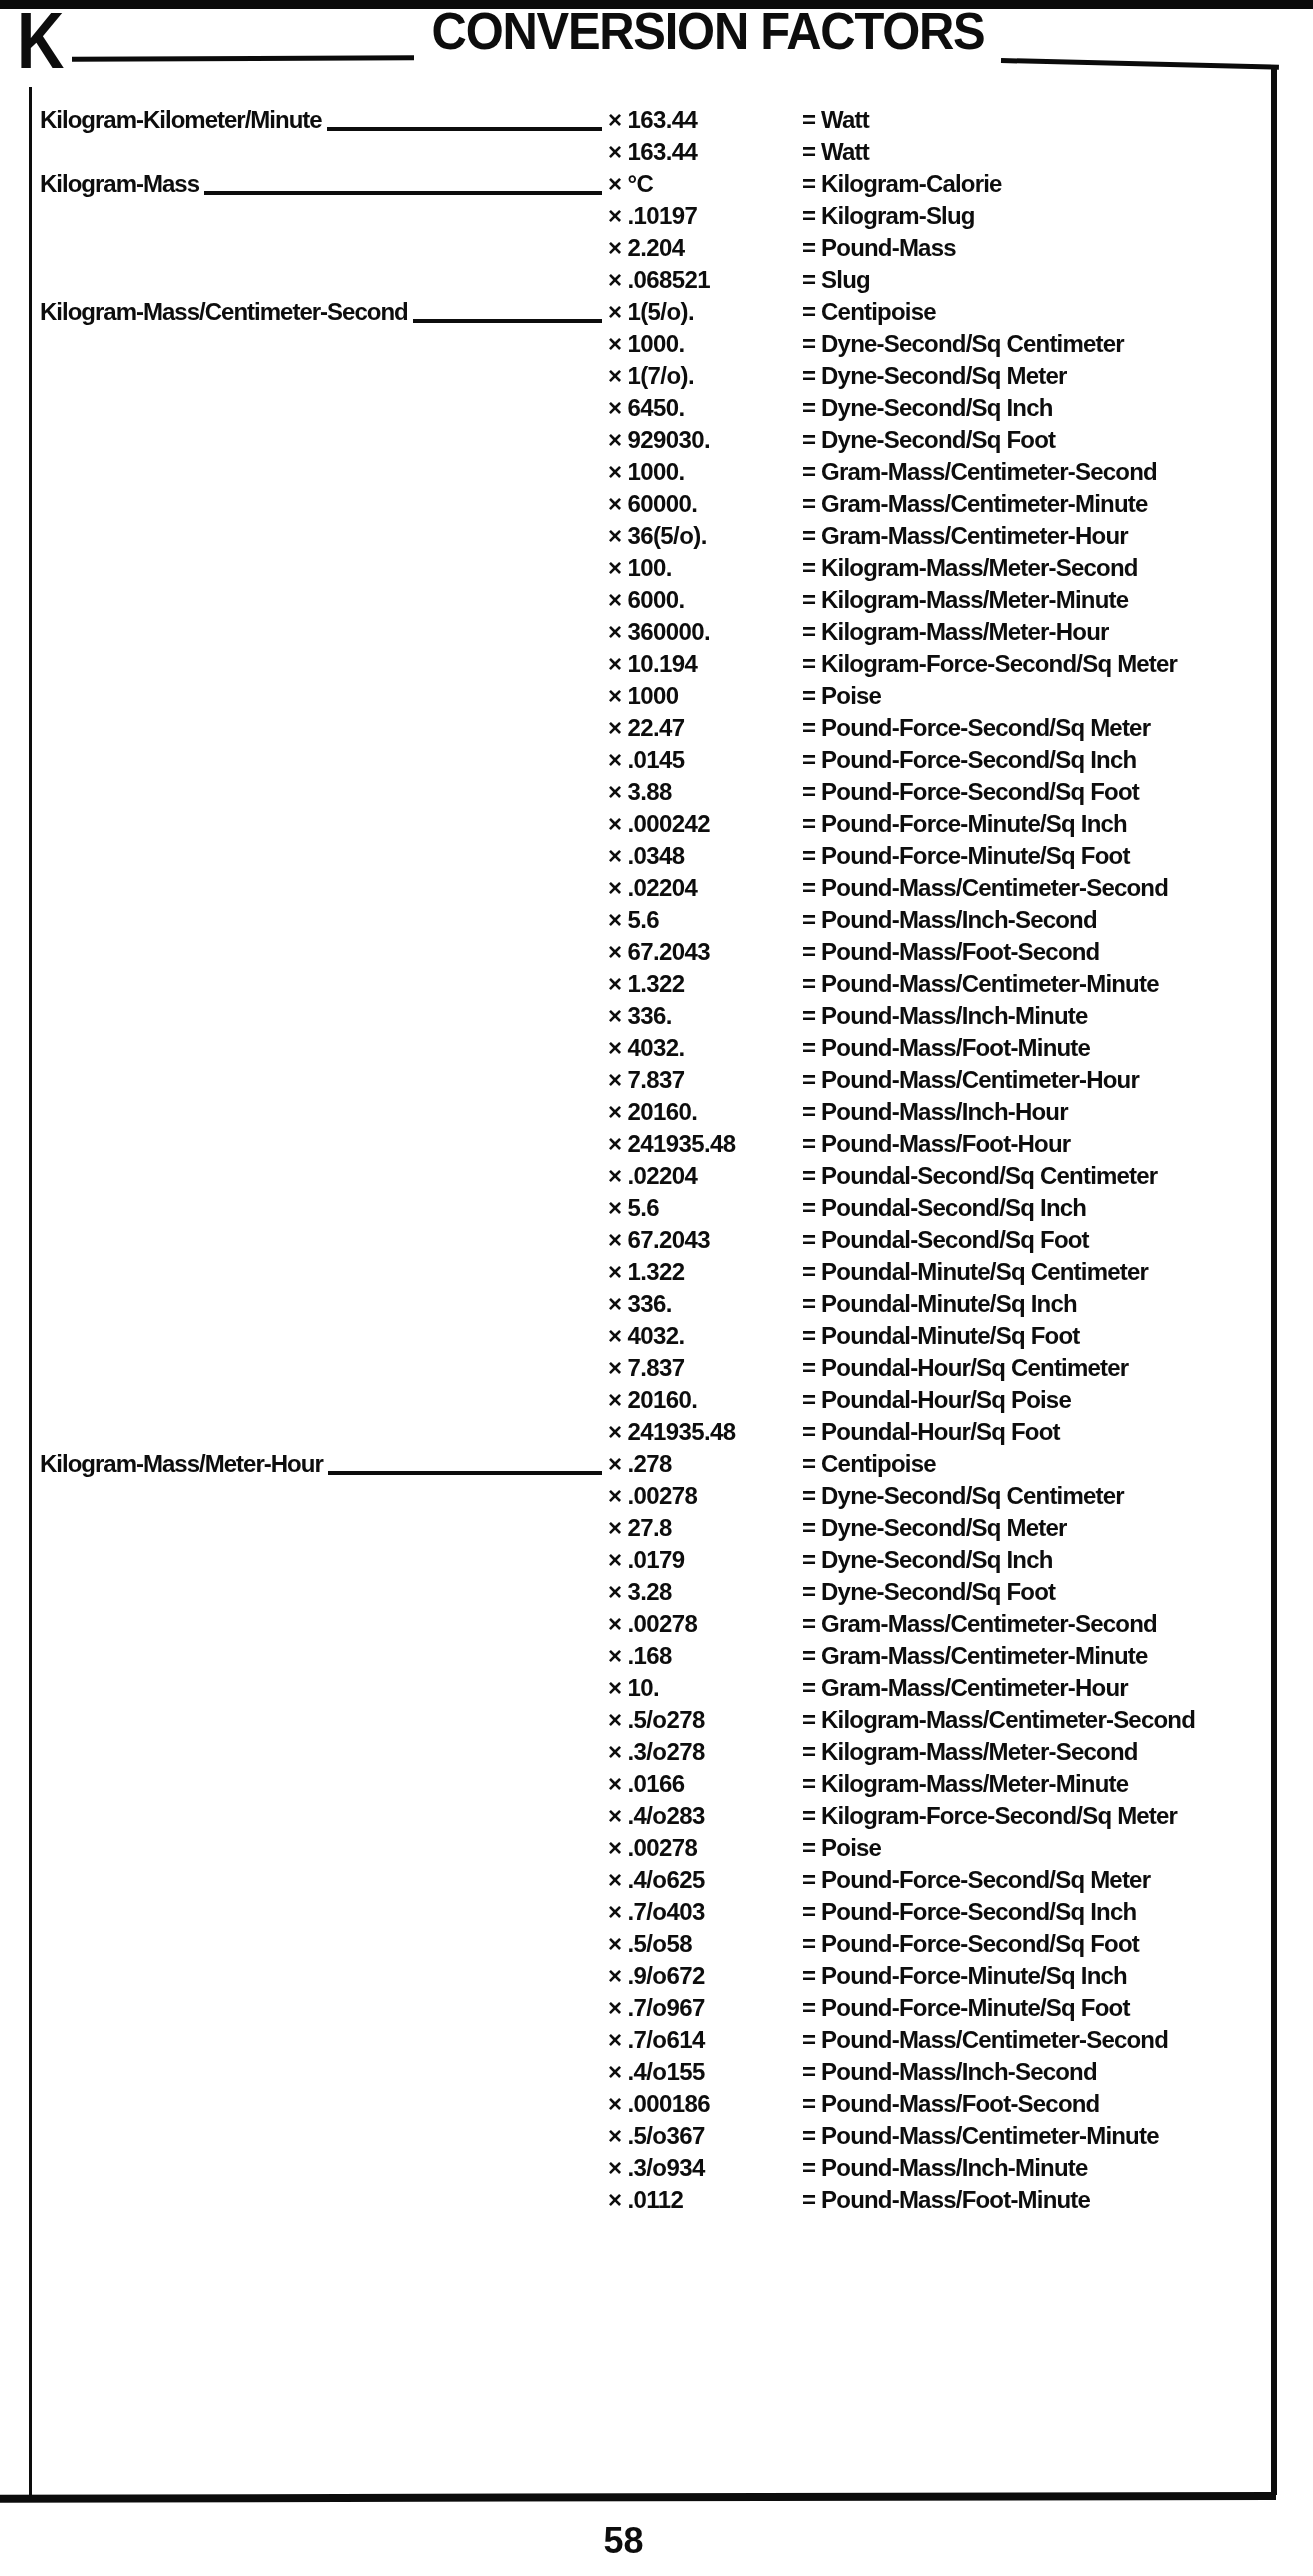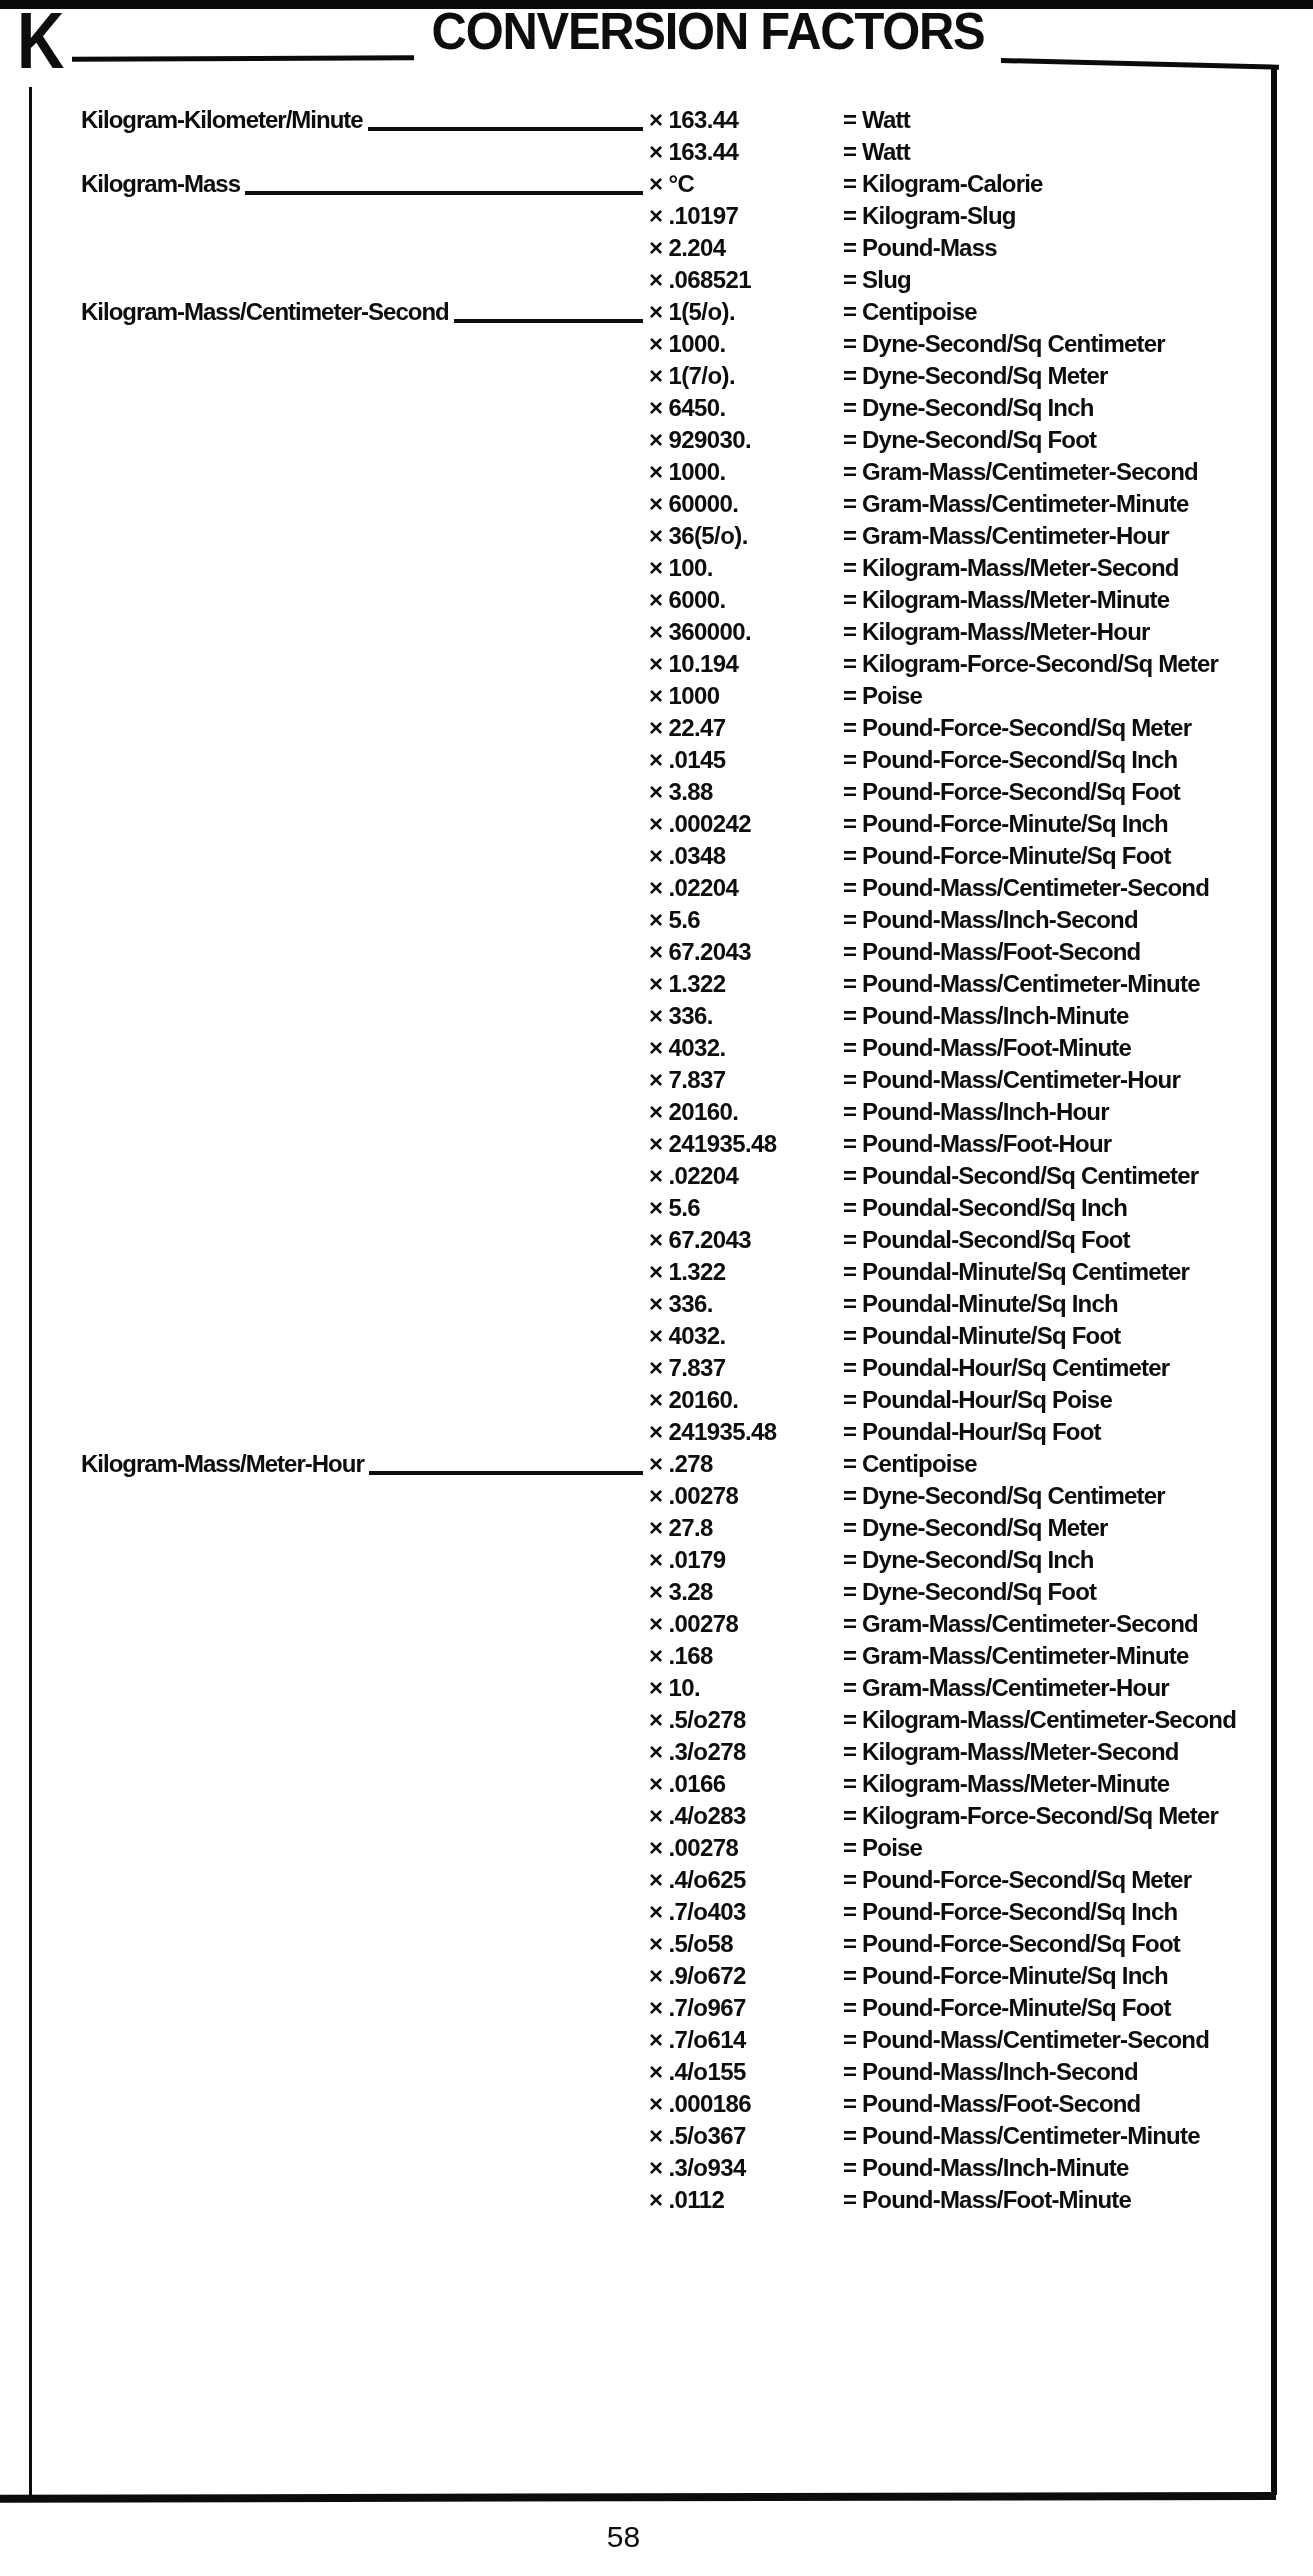--- a/index.html
+++ b/index.html
@@ -35,21 +35,21 @@
     position:absolute; left:28.5px; top:87px; width:3.9px; height:2408px; background:#0c0c0c;
   }
   .border-right {
     position:absolute; left:1271px; top:66px; width:5.8px; height:2429px; background:#0c0c0c;
   }
   .border-bottom {
     position:absolute; left:0px; top:2492px; width:1276px; height:7.8px; background:#0c0c0c;
     transform:rotate(-0.12deg); transform-origin:right center;
   }
   .rows {
-    position:absolute; left:40px; top:104px; width:1228px;margin-left:41px;
+    position:absolute; left:40px; top:104px; width:1228px;
   }
   .row {
     height:32px; display:flex; align-items:center;
   }
   .cell-label {
     width:568px; flex:0 0 568px; display:flex; align-items:center; overflow:hidden;
   }
   .lbl-text {
     font-size:24px; font-weight:700; letter-spacing:-1px; white-space:nowrap;
   }
@@ -58,21 +58,21 @@
     position:relative; top:9px; margin:0 6.5px 0 5.2px;
   }
   .cell-factor {
     flex:0 0 194px; font-size:24px; font-weight:700; letter-spacing:-0.6px; white-space:nowrap;
   }
   .cell-result {
     flex:1 1 auto; font-size:24px; font-weight:700; letter-spacing:-0.8px; white-space:nowrap;
   }
   .pageno {
     position:absolute; top:2520px; left:0; width:1247px;
-    text-align:center; font-size:30px; font-weight:400; letter-spacing:0px;
+    text-align:center; font-size:36px; font-weight:700; letter-spacing:0px;
   }
 </style>
 </head>
 <body>
 
 <div class="topbar"></div>
 
 <div class="k-letter">K</div>
 <div class="rule-left"></div>
 <div class="page-title">CONVERSION FACTORS</div>

